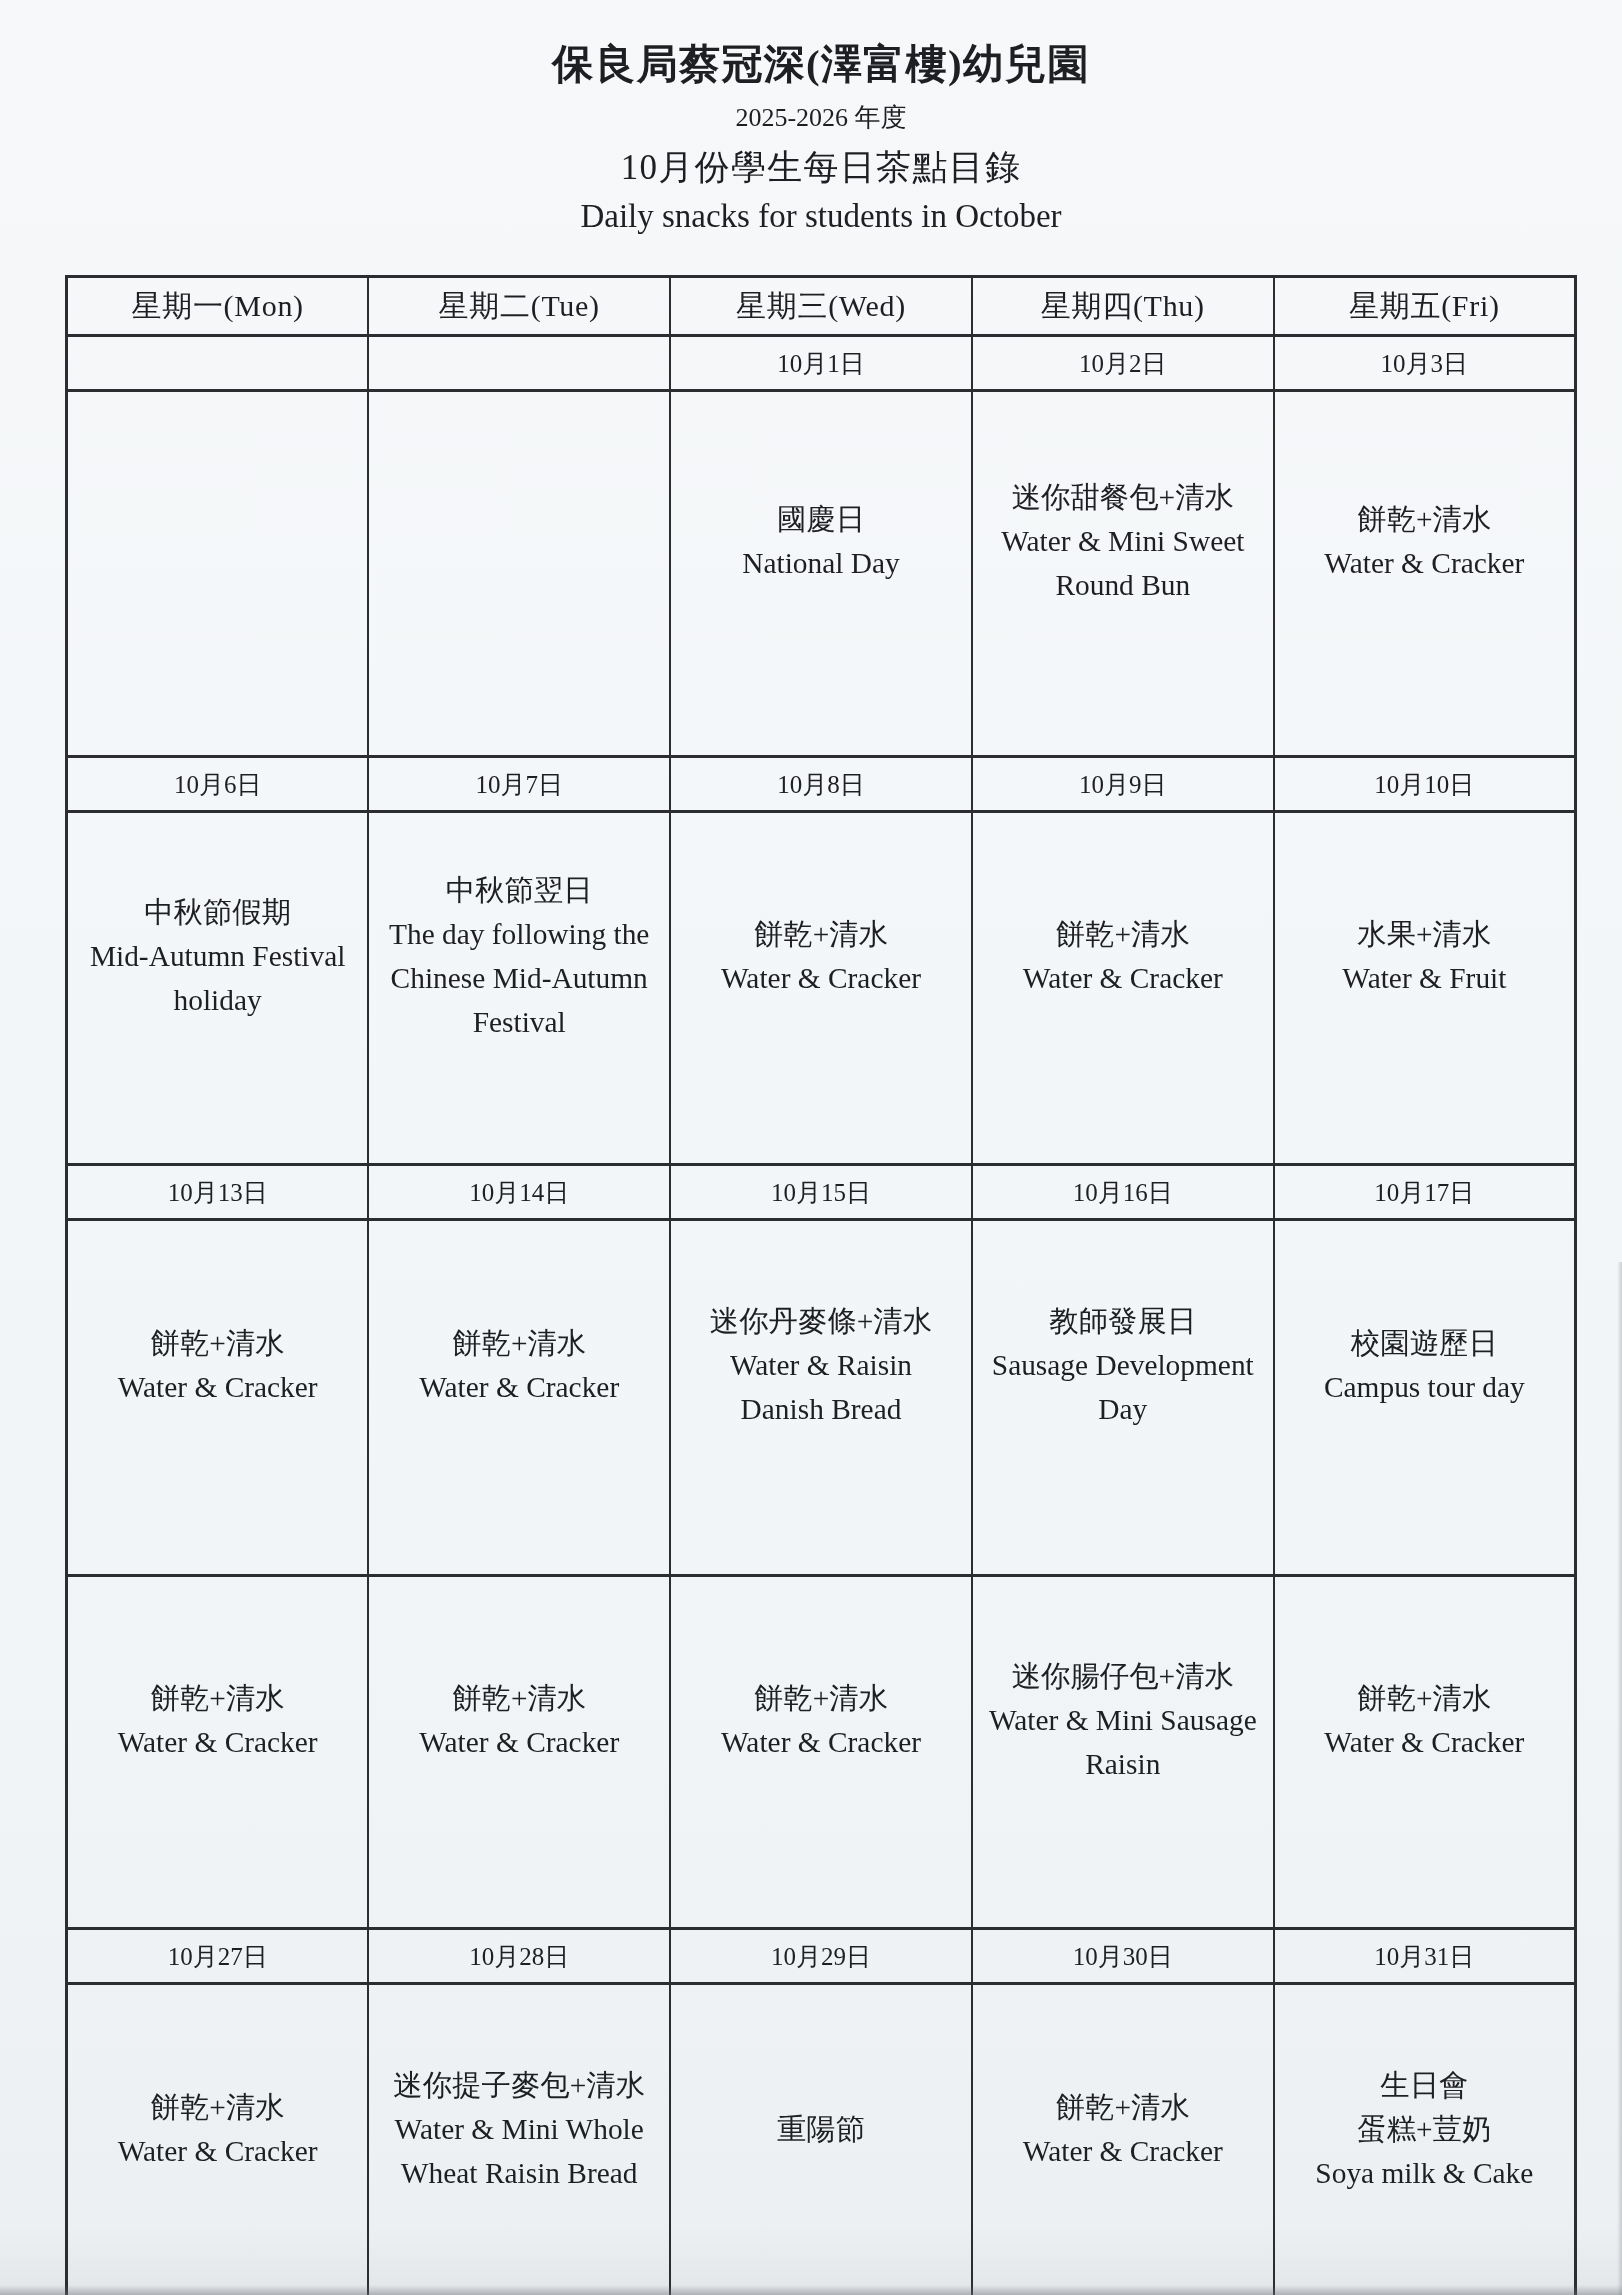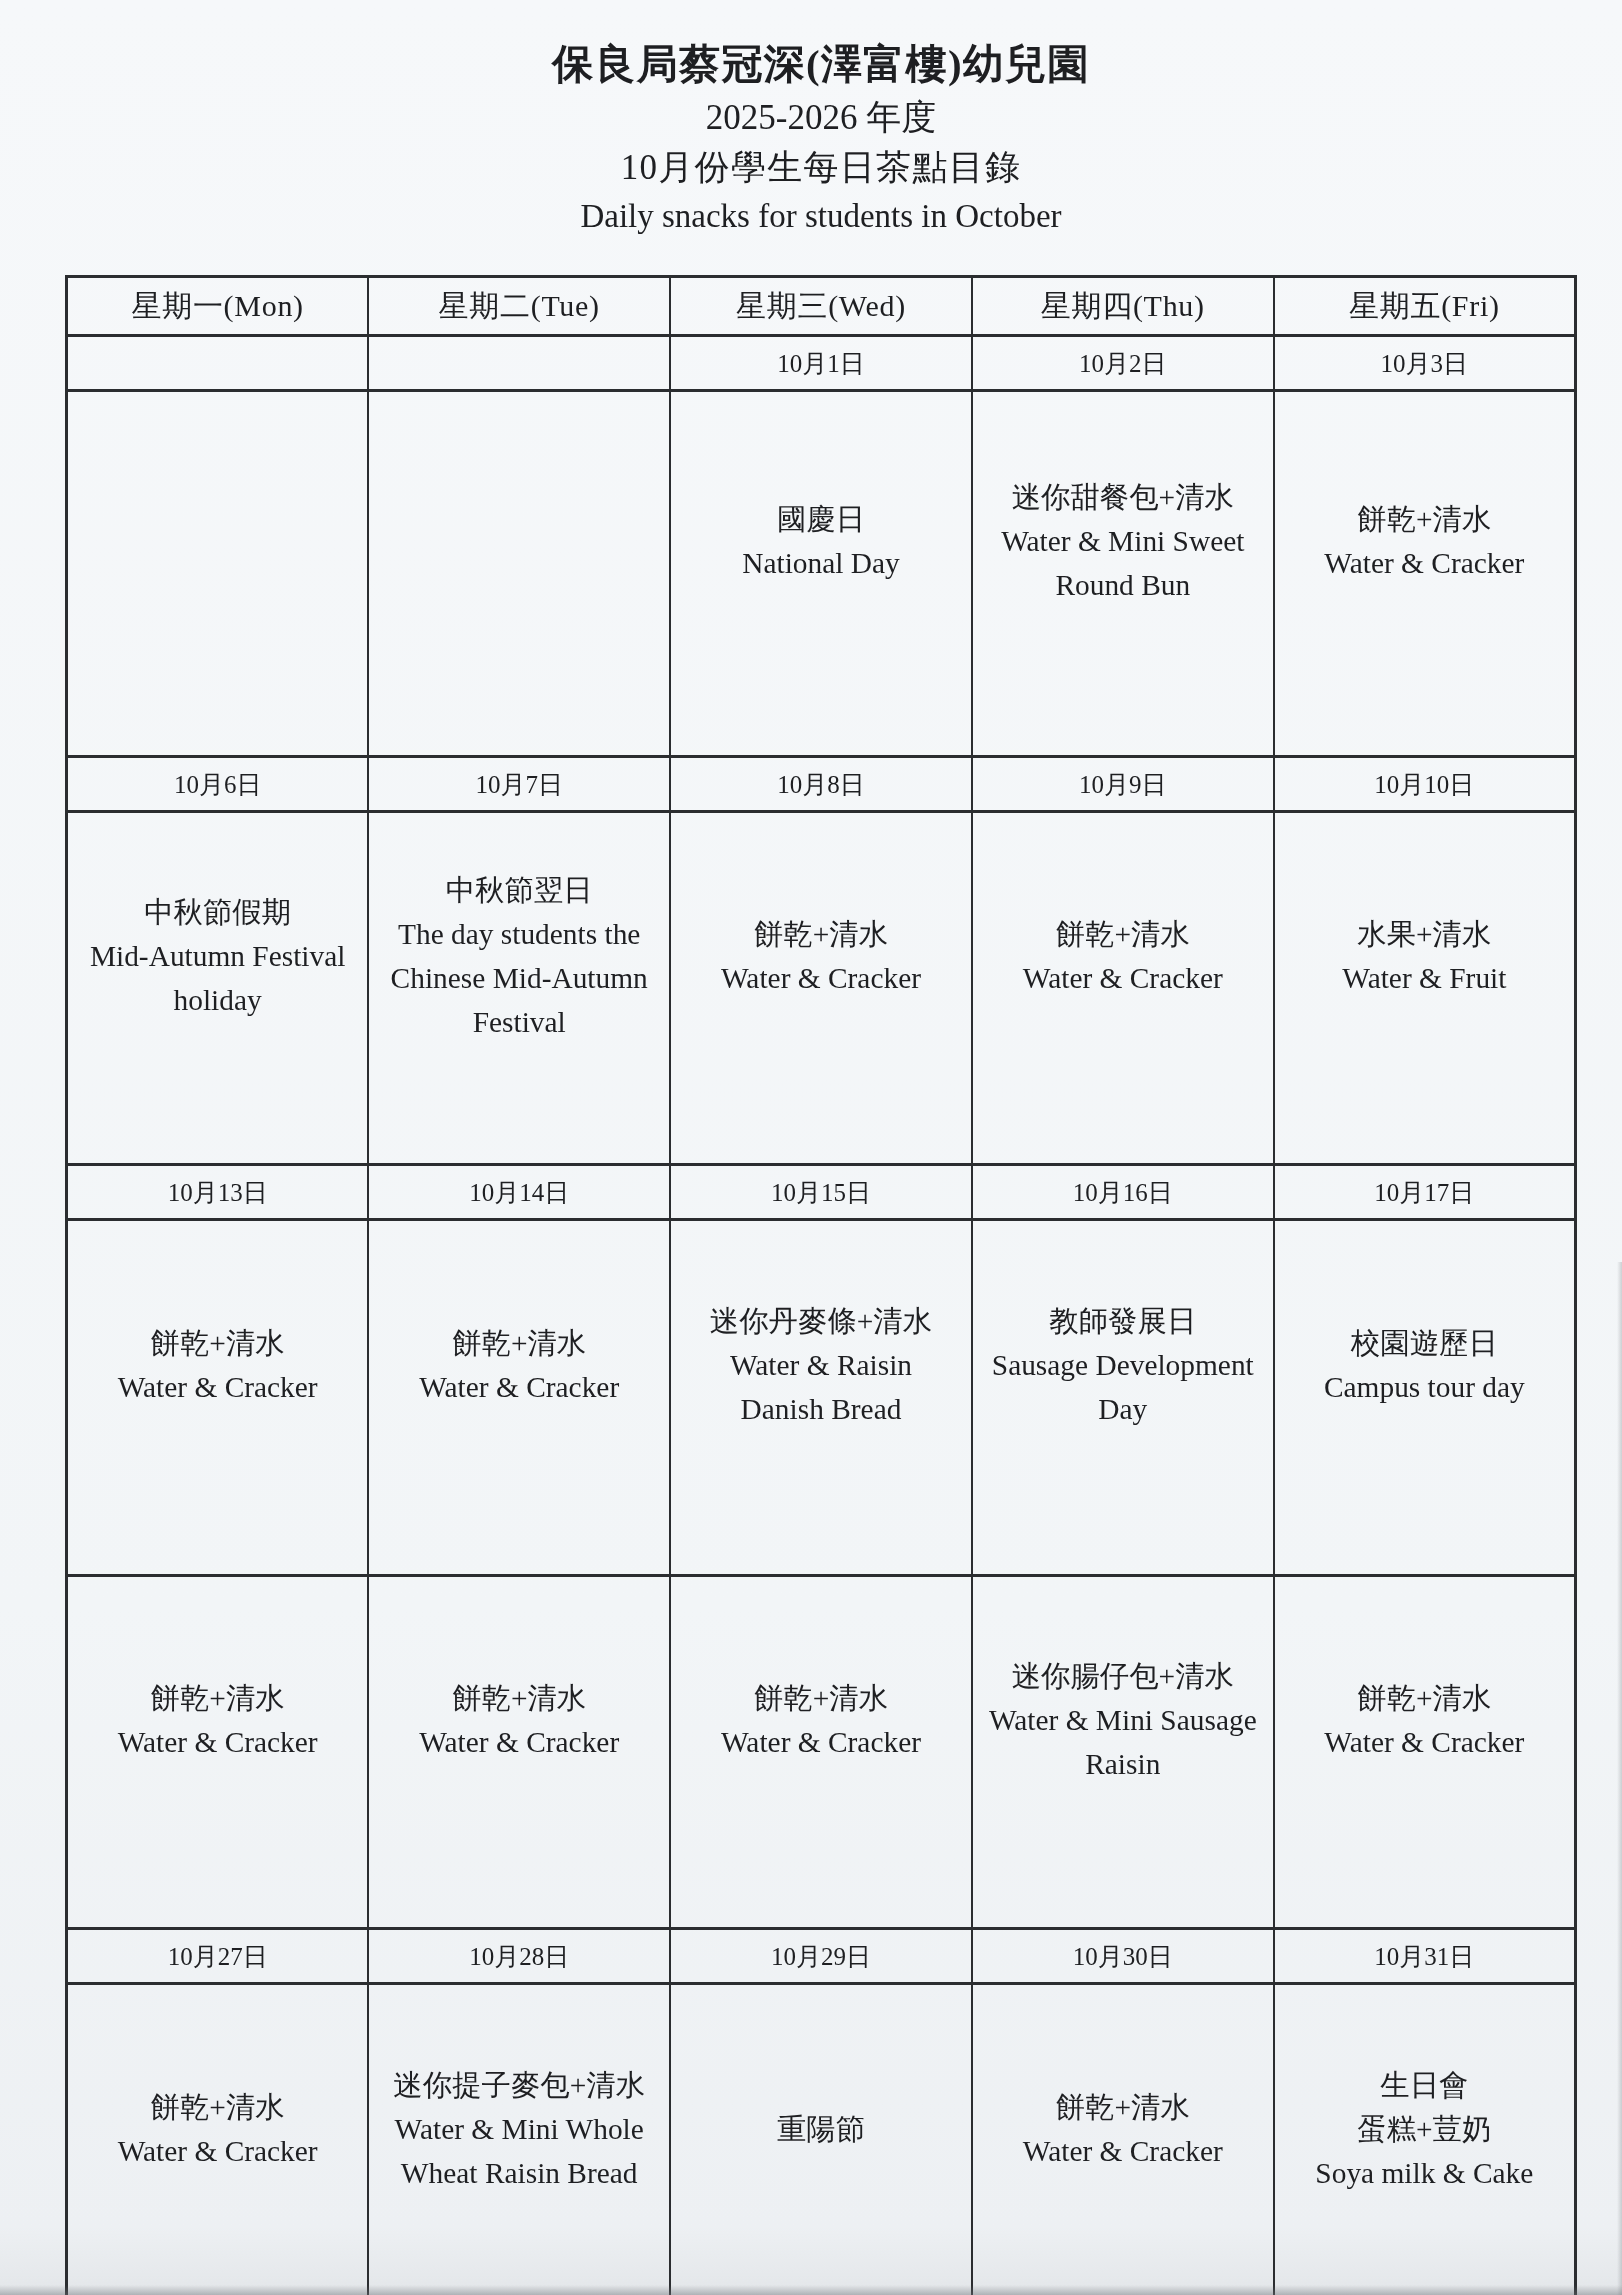--- a/index.html
+++ b/index.html
@@ -20,21 +20,21 @@
   }
   .content {
     position: absolute;
     left: 65px;
     top: 0;
     width: 1512px;
   }
   
   .title-block { text-align: center; padding-top: 35px; }
   .title-line1 { font-size: 41px; font-weight: 700; line-height: 58px; letter-spacing: 1.3px; }
-  .title-line2 { font-size: 35px; line-height: 50px; }
+  .title-line2 { font-size: 26px; line-height: 50px; }
   .title-line3 { font-size: 35px; line-height: 50px; letter-spacing: 1.3px; }
   .title-line4 { font-size: 33px; line-height: 47px; }
   
   table.menu-table {
     margin-top: 35px;
     width: 1512px;
     border-collapse: collapse;
     table-layout: fixed;
     border: 3.9px solid #2b2d30;
   }
@@ -145,21 +145,21 @@
           <td>10月10日</td>
         </tr>
         <tr class="menu-row menu-row-2">
           <td>
             <div class="line">中秋節假期</div>
             <div class="line">Mid-Autumn Festival</div>
             <div class="line">holiday</div>
           </td>
           <td>
             <div class="line">中秋節翌日</div>
-            <div class="line">The day students the</div>
+            <div class="line">The day following the</div>
             <div class="line">Chinese Mid-Autumn</div>
             <div class="line">Festival</div>
           </td>
           <td>
             <div class="line">餅乾+清水</div>
             <div class="line">Water &amp; Cracker</div>
           </td>
           <td>
             <div class="line">餅乾+清水</div>
             <div class="line">Water &amp; Cracker</div>

